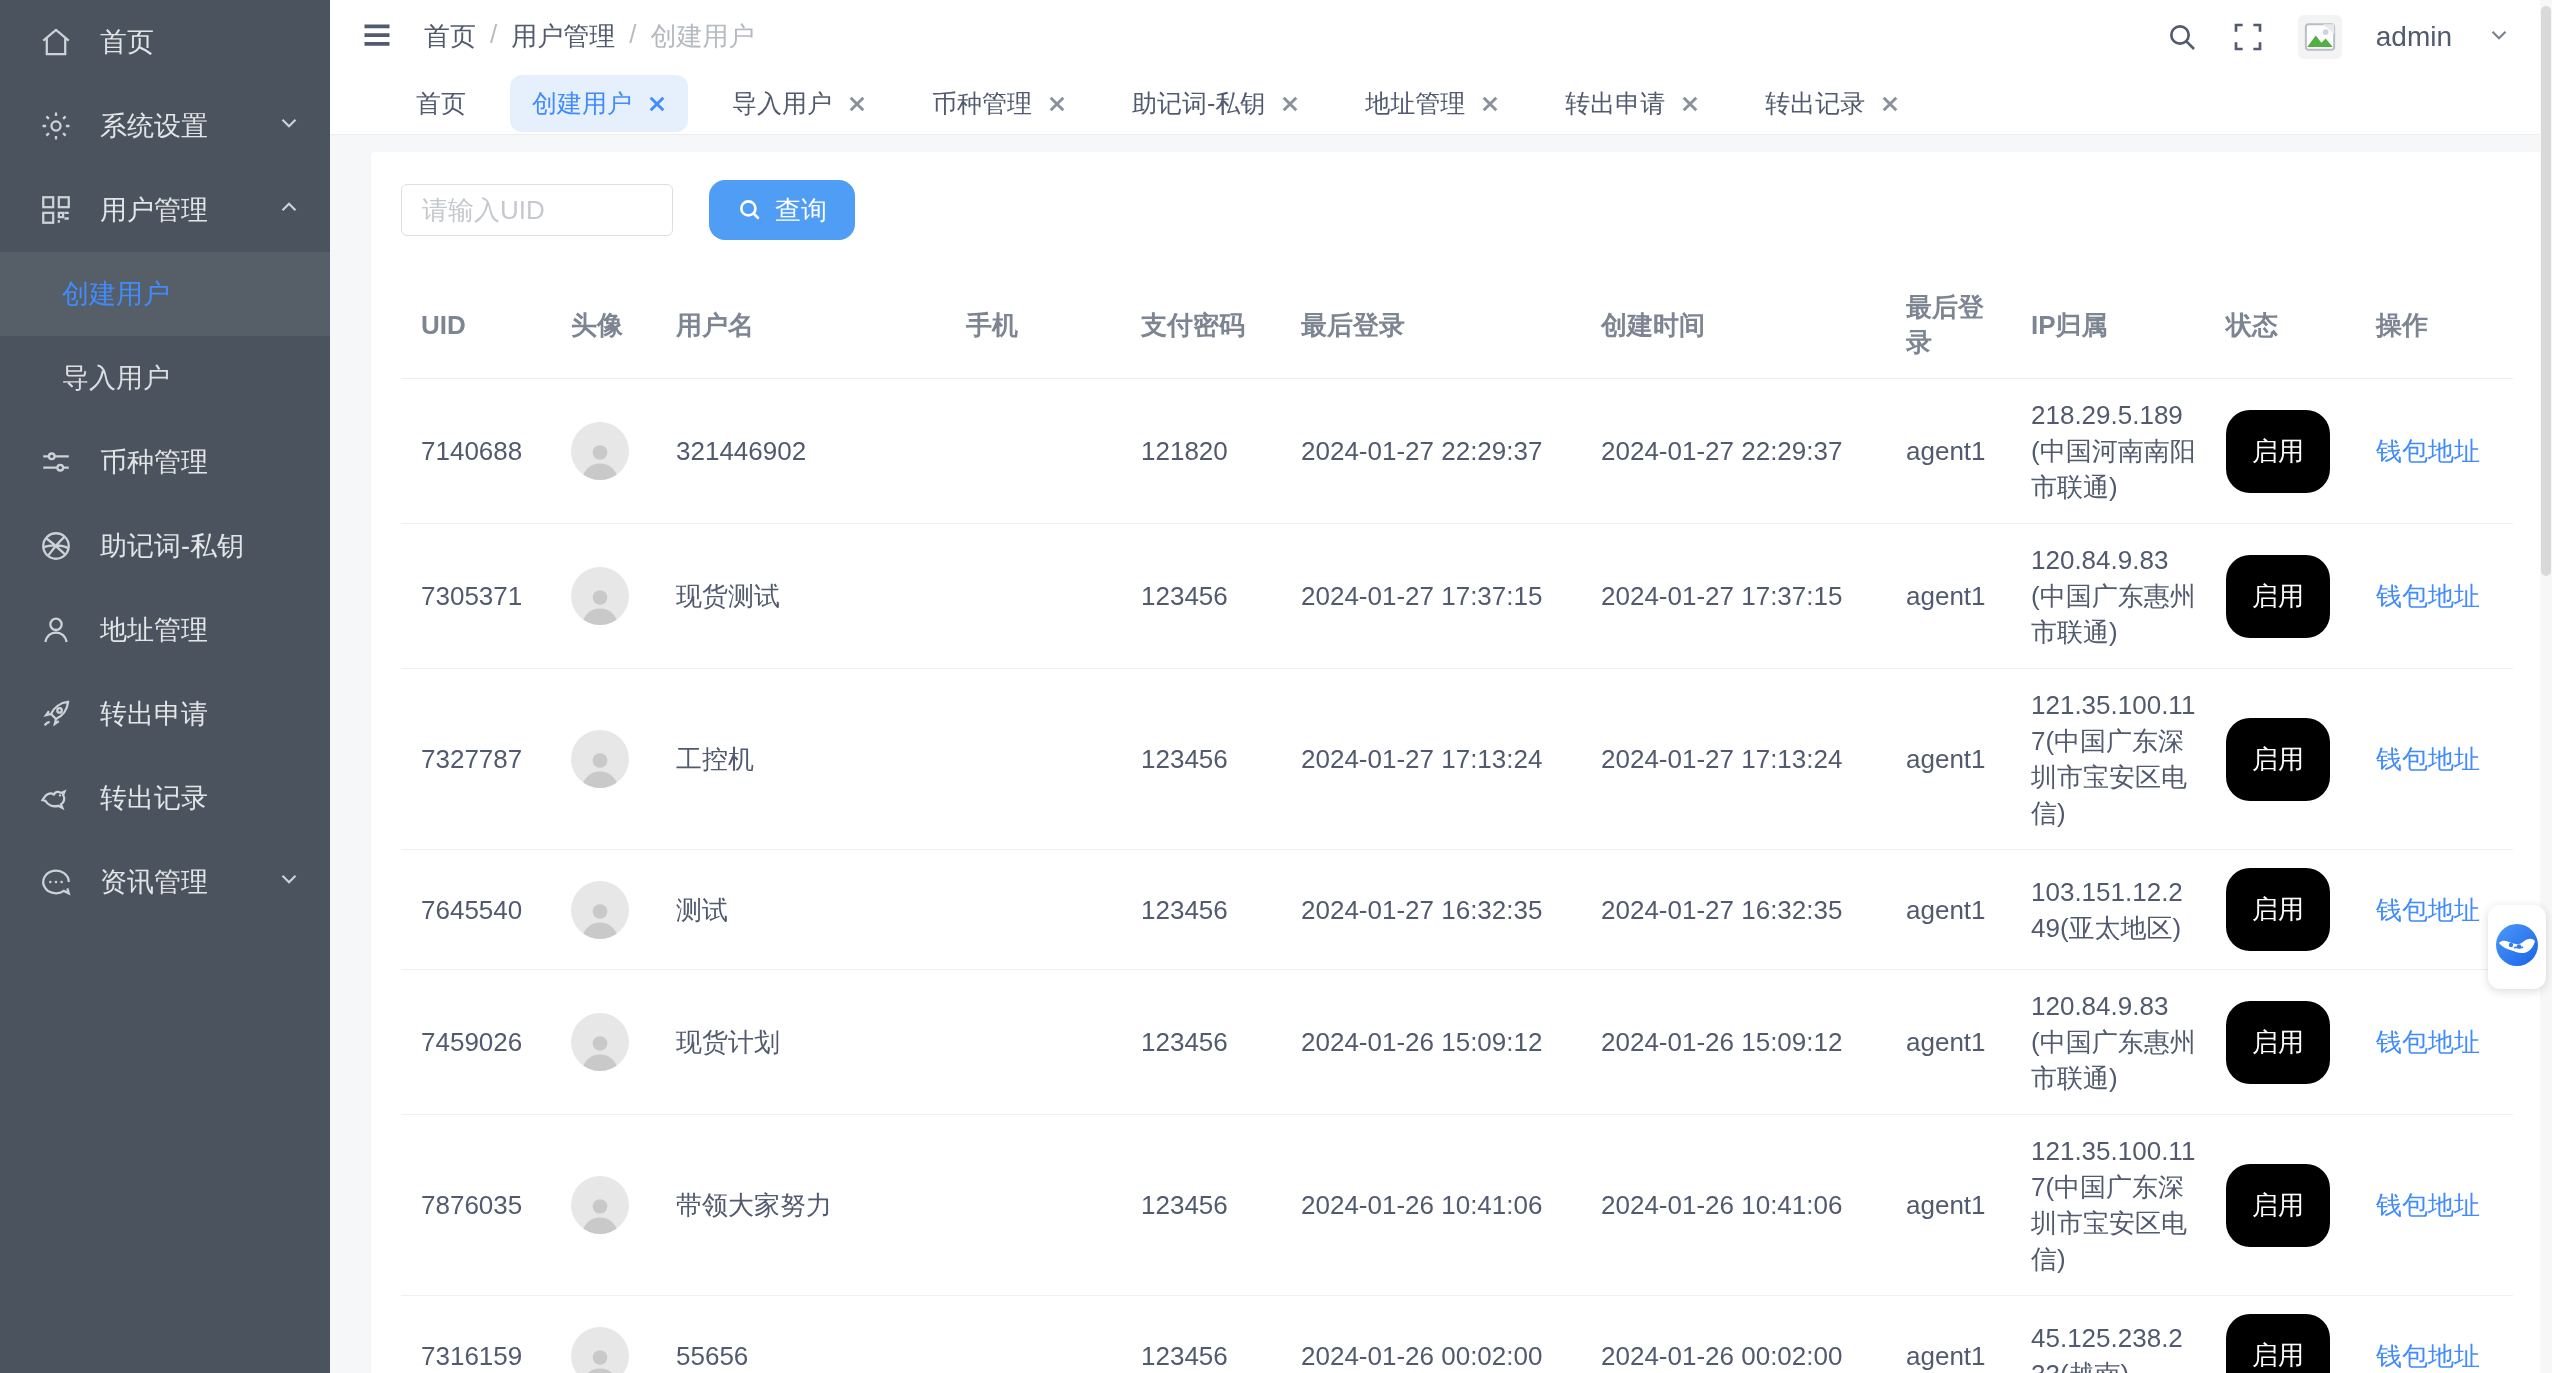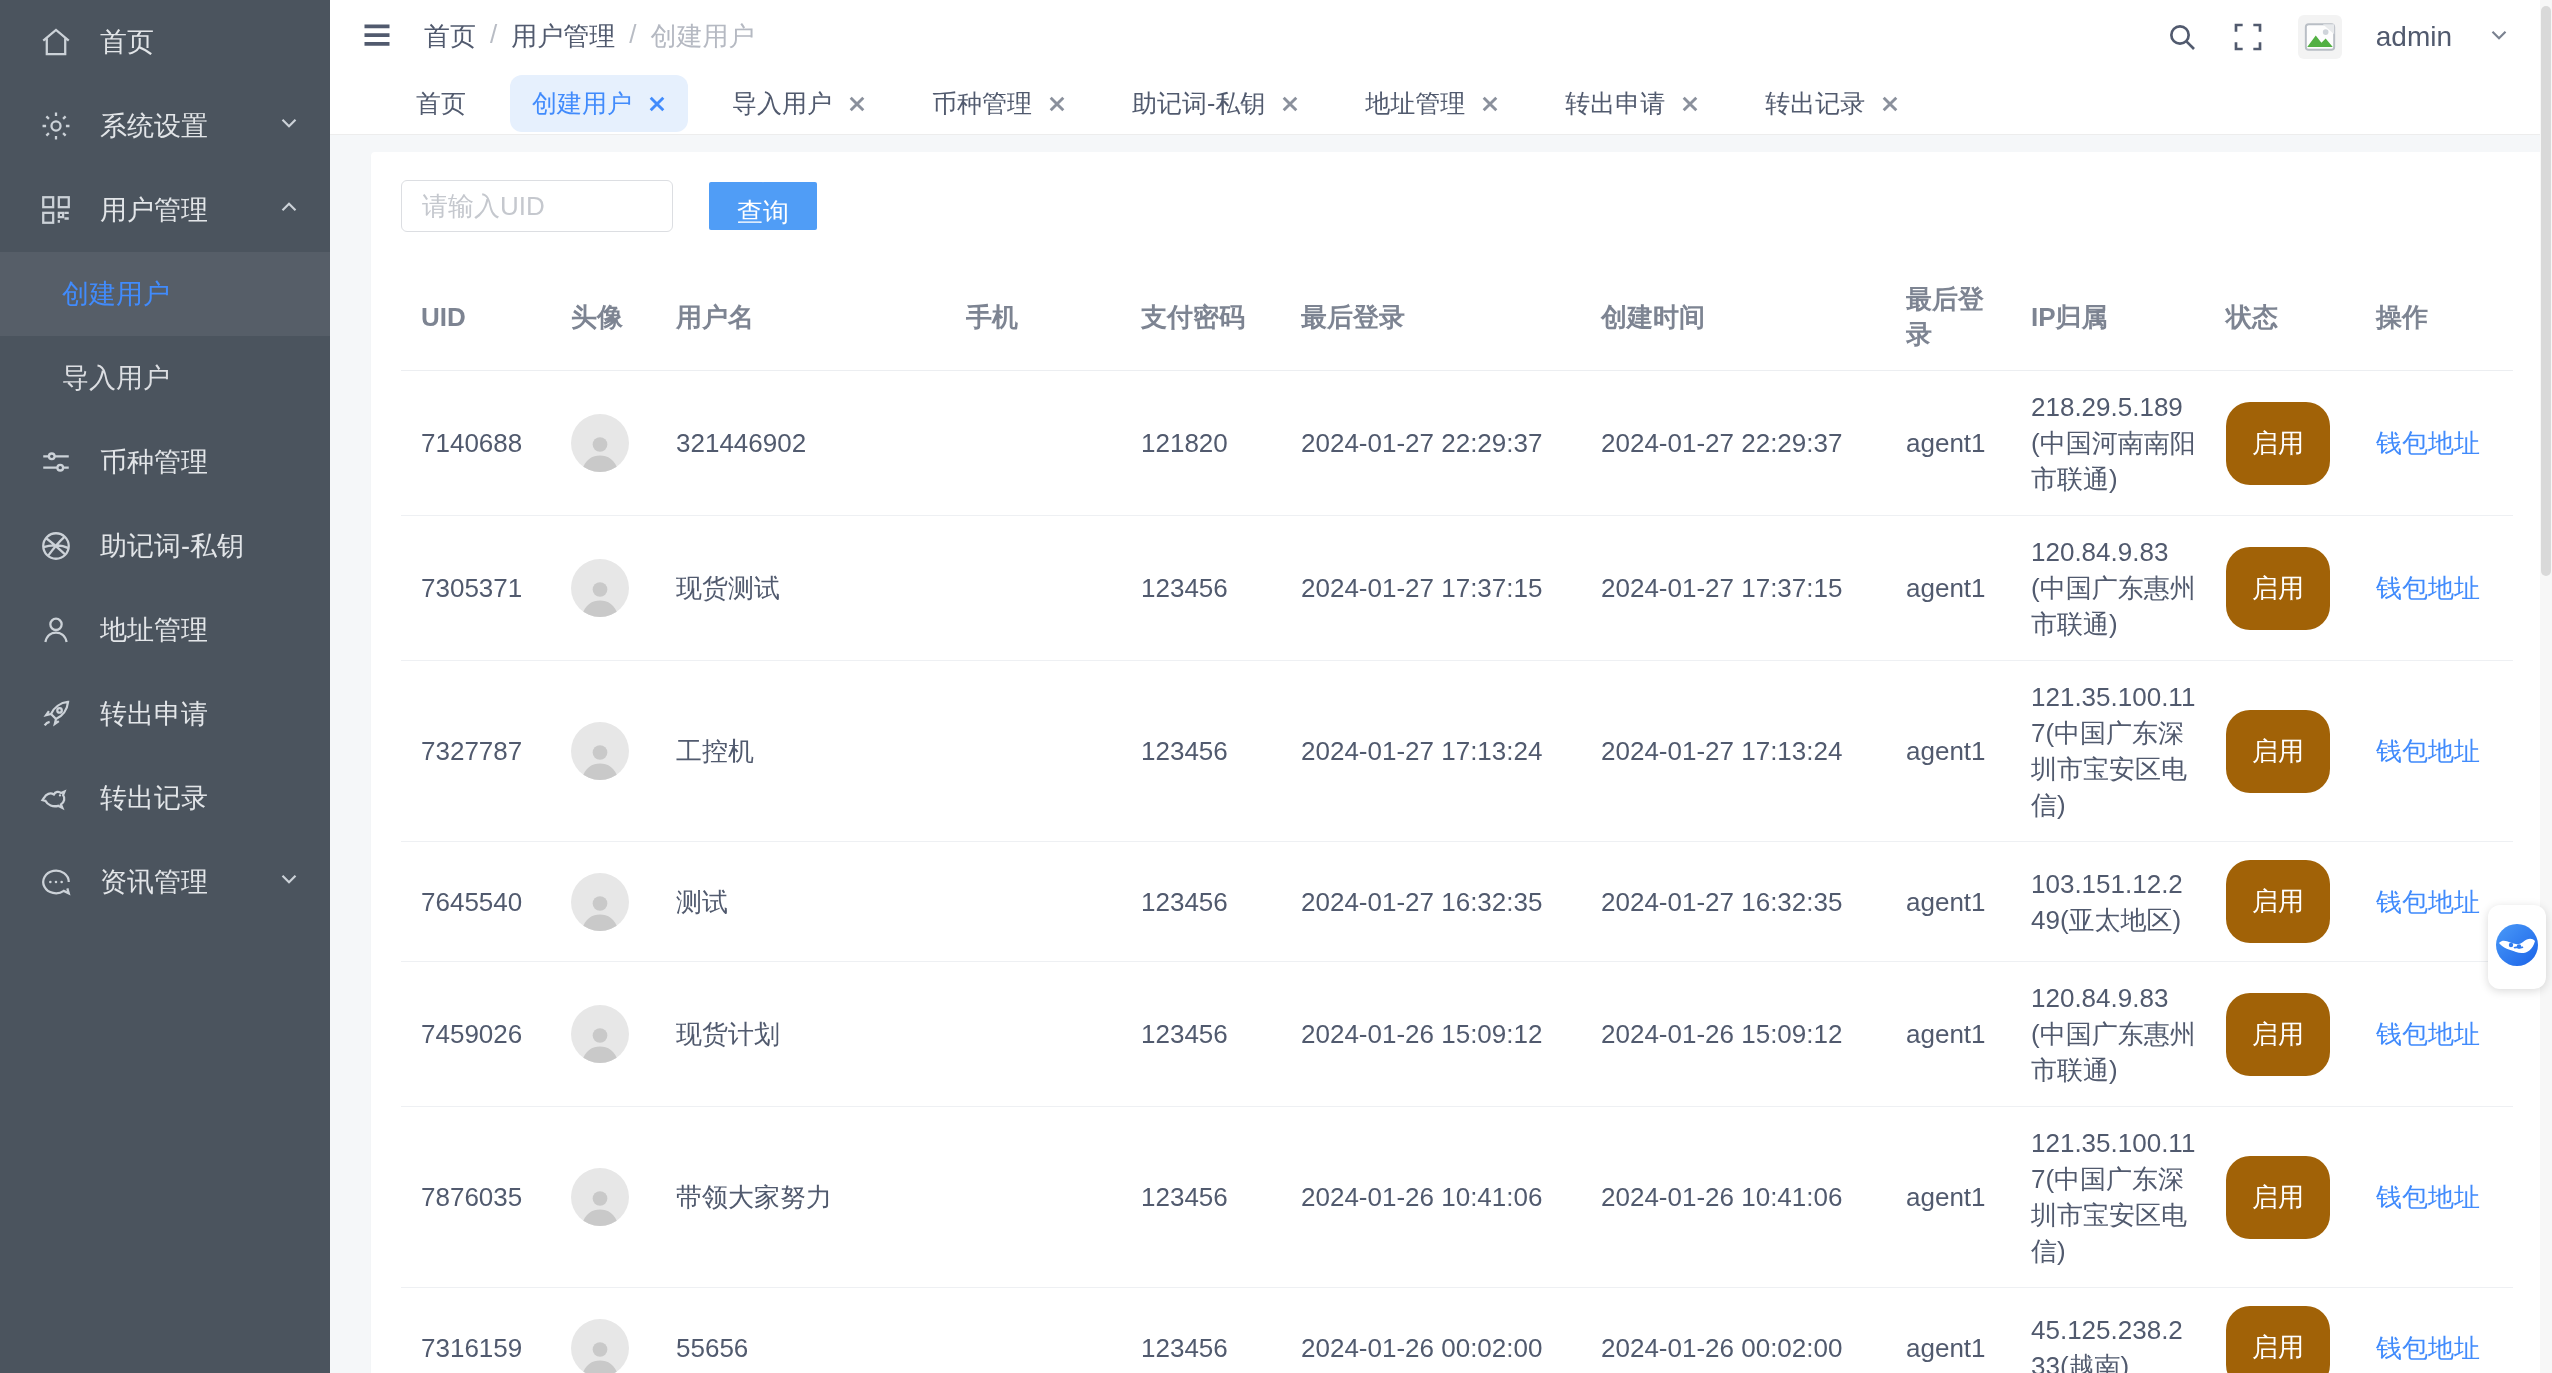--- a/index.html
+++ b/index.html
@@ -50,37 +50,37 @@
   .content { position:absolute; left:346px; top:136px; width:2222px; height:1237px;
     background:#f5f7f9; padding:16px 25px 0 25px; }
   .card { background:#ffffff; border-radius:4px; width:2172px; min-height:1400px;
     padding:28px 30px; box-shadow:0 1px 2px rgba(0,0,0,.03); }
 
   .search-row { display:flex; align-items:center; gap:36px; margin-bottom:32px; }
   .uid-input { width:272px; height:52px; border:1px solid #dcdee2; border-radius:6px;
     padding:0 20px; font-size:26px; color:#515a6e; outline:none;
     font-family:"Liberation Sans","DejaVu Sans",sans-serif; }
   .uid-input::placeholder { color:#c5c8ce; }
-  .query-btn { height:48px; padding:0 28px; background:#509df6; border:none; border-radius:2px;
+  .query-btn { height:60px; padding:0 28px; background:#509df6; border:none; border-radius:16px;
     color:#ffffff; font-size:26px; display:flex; align-items:center; gap:12px; cursor:pointer;
-    font-family:"Liberation Sans","DejaVu Sans",sans-serif;flex-direction:column; }
+    font-family:"Liberation Sans","DejaVu Sans",sans-serif; }
   .query-btn svg { stroke:#ffffff; fill:none; stroke-width:2.4; }
 
   
   .tbl { width:2112px; }
   .tr { display:grid;
     grid-template-columns:150px 105px 290px 175px 160px 300px 305px 125px 195px 150px 157px;
     align-items:center; border-bottom:1px solid #eef0f3; }
   .th-row { border-bottom:1px solid #eceef1; }
   .th { font-size:26px; font-weight:bold; color:#7d8492; padding:18px 10px 18px 20px; }
   .td { font-size:26px; color:#515a6e; padding:18px 10px 18px 20px; line-height:36px; }
   .td.ip-cell { word-break:break-all; }
   .avatar-ph { width:58px; height:58px; border-radius:50%; background:#e7e7e7;
     display:flex; align-items:flex-end; justify-content:center; overflow:hidden; }
-  .enable-btn { background:#a16207; color:#ffffff; border:none; border-radius:24px;
+  .enable-btn { background:#000000; color:#ffffff; border:none; border-radius:24px;
     font-size:26px; padding:24px 26px; cursor:pointer;
     font-family:"Liberation Sans","DejaVu Sans",sans-serif; }
   .wallet-link { color:#418bfc; font-size:26px; text-decoration:none; cursor:pointer; }
 
   
   .scrollbar-track { position:absolute; right:0; top:0; width:12px; height:1373px;
     background:#f7f7f7; z-index:8; }
   .scrollbar-thumb { position:absolute; right:1px; top:6px; width:10px; height:570px;
     background:#d9d9d9; border-radius:5px; }
   .float-widget { position:absolute; right:6px; top:905px; width:58px; height:84px;

